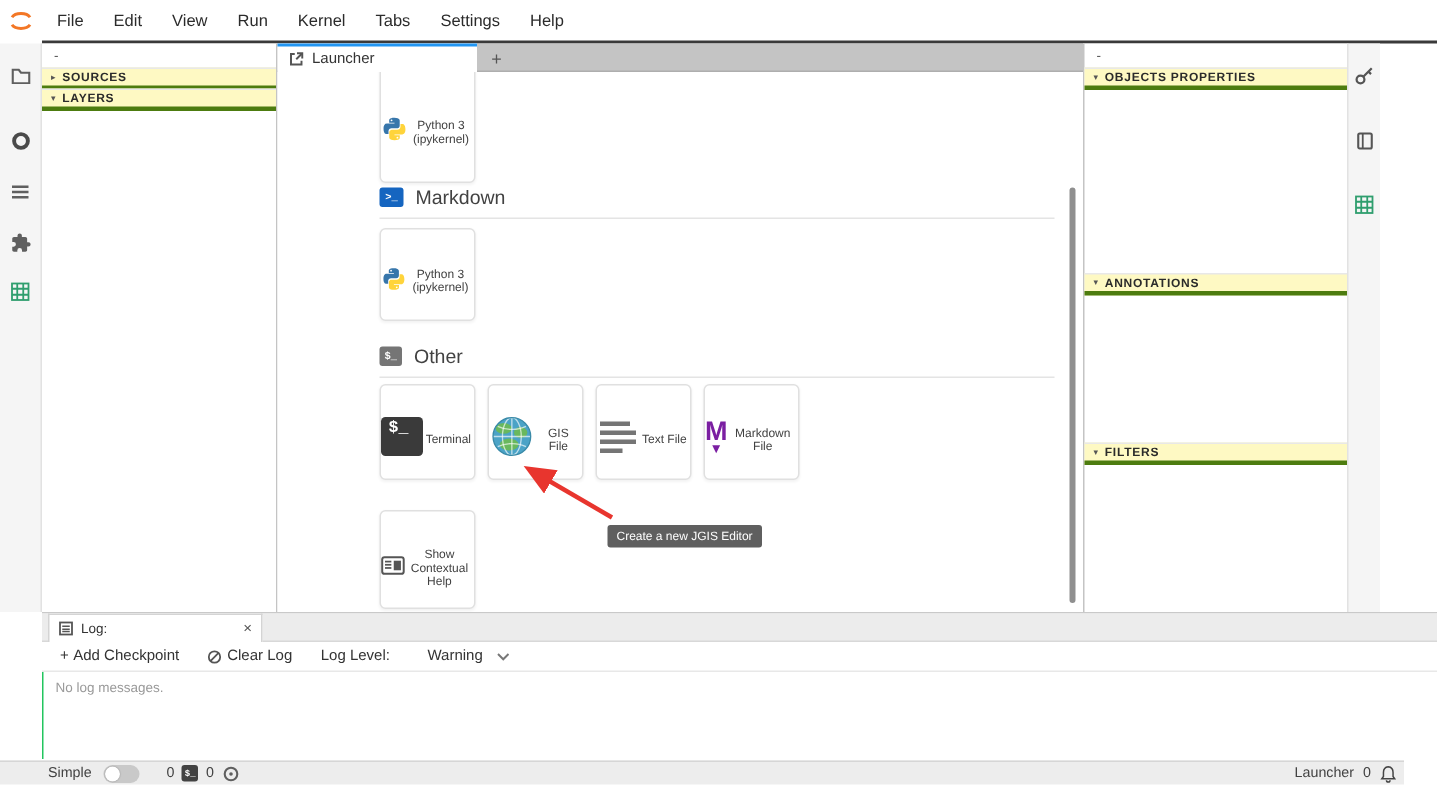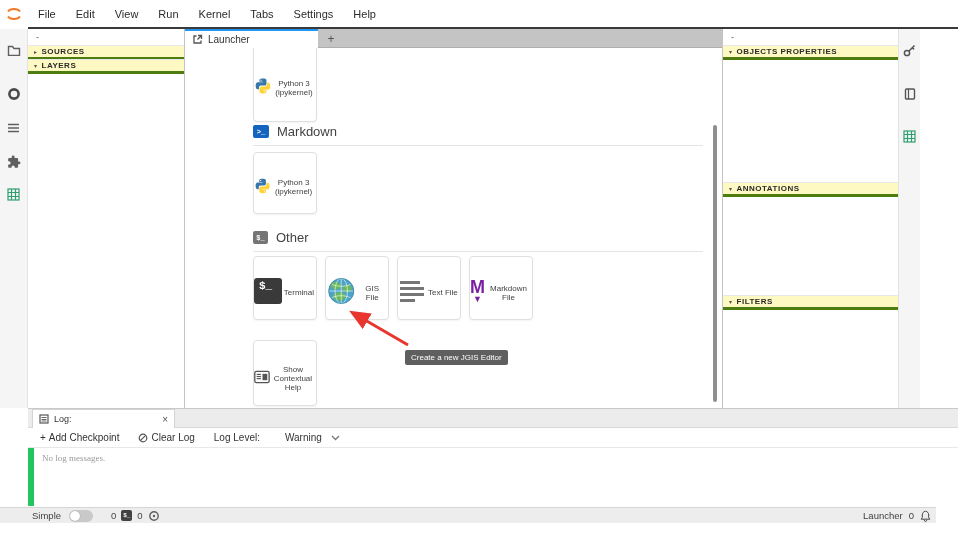--- a/index.html
+++ b/index.html
@@ -51,21 +51,21 @@
   .annot-arrow { position:absolute; left:150px; top:250px; pointer-events:none; }
 
   
   .log-panel { position:absolute; left:28px; top:408px; width:930px; height:99px; border-top:1px solid #c9c9c9; background:#fff; }
   .log-tabrow { height:19px; background:#ececec; border-bottom:1px solid #d8d8d8; display:flex; }
   .log-tab { margin-left:4px; width:143px; height:19px; background:#fff; border:1px solid #d4d4d4; border-bottom:none; display:flex; align-items:center; gap:5px; padding:0 6px; font-size:9px; color:#333; }
   .log-tab .spacer { flex:1; }
   .log-close { font-size:10px; color:#555; cursor:pointer; }
   .log-toolbar { height:20px; display:flex; align-items:center; font-size:10px; color:#333; padding-left:12px; gap:5px; border-bottom:1px solid #e8e8e8; background:#fff; }
   .tb-btn { display:flex; align-items:center; gap:3px; cursor:pointer; }
-  .log-content { height:58px; background:#fff; border-left:6px solid #22c55e; font-size:9px; color:#9a9a9a; padding:5px 8px;font-family:Liberation Serif, serif; }
+  .log-content { height:58px; background:#fff; border-left:1px solid #22c55e; font-size:9px; color:#9a9a9a; padding:5px 8px; }
 
   
   .status-bar { position:absolute; left:0; top:507px; width:936px; height:16px; background:#ededed; border-top:1px solid #d6d6d6; display:flex; align-items:center; font-size:9.5px; color:#424242; padding:0 5px 0 32px; }
   .toggle { width:24px; height:12px; border-radius:6px; background:#c9c9c9; position:relative; margin-left:8px; cursor:pointer; }
   .toggle .knob { position:absolute; left:1px; top:1px; width:10px; height:10px; border-radius:50%; background:#fff; box-shadow:0 0 1px rgba(0,0,0,.4); }
   .sb-group { display:flex; align-items:center; gap:5px; }
   .sb-right { margin-left:auto; display:flex; align-items:center; gap:6px; }
   .sb-term { width:11px; height:11px; background:#424242; border-radius:2px; color:#fff; font-size:6px; font-family:"Liberation Mono","DejaVu Sans Mono",monospace; font-weight:bold; display:flex; align-items:center; justify-content:center; }
 </style>
 </head>

